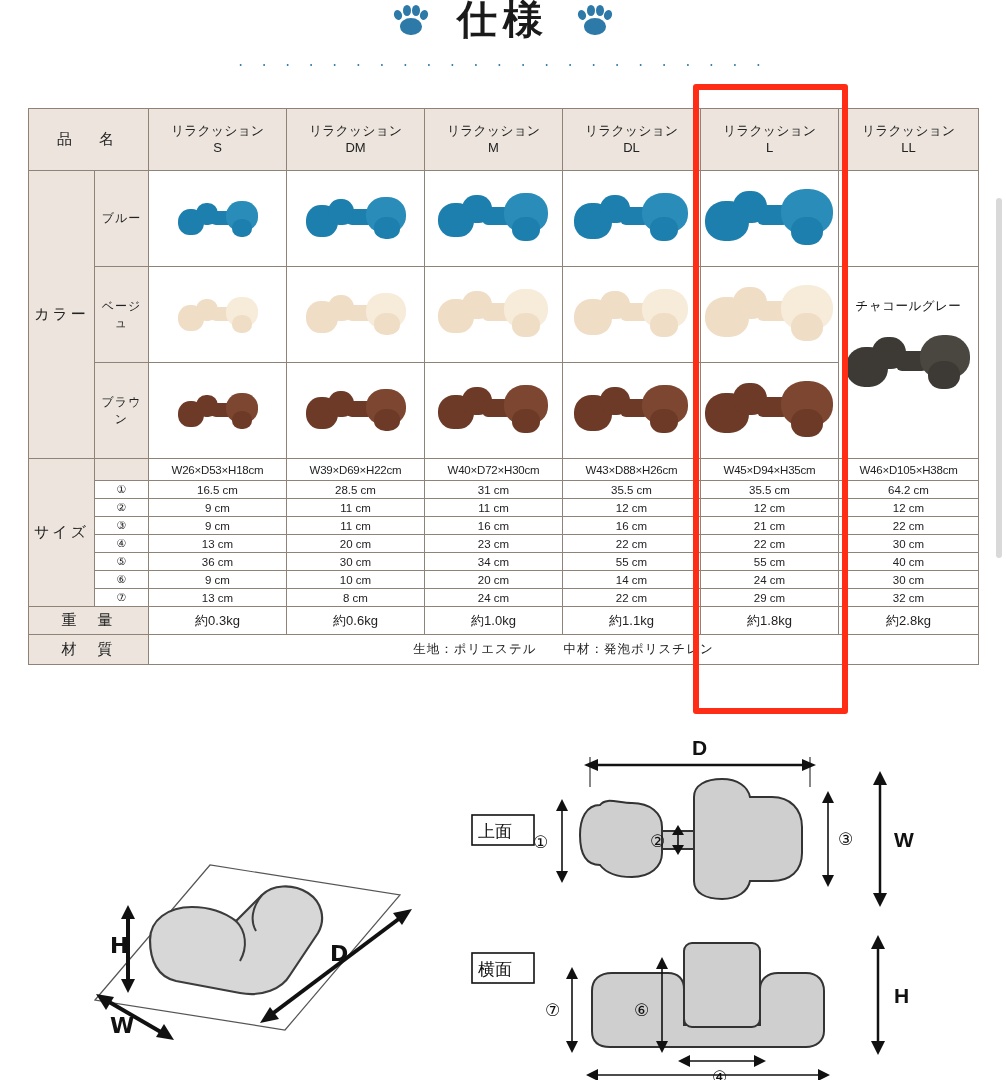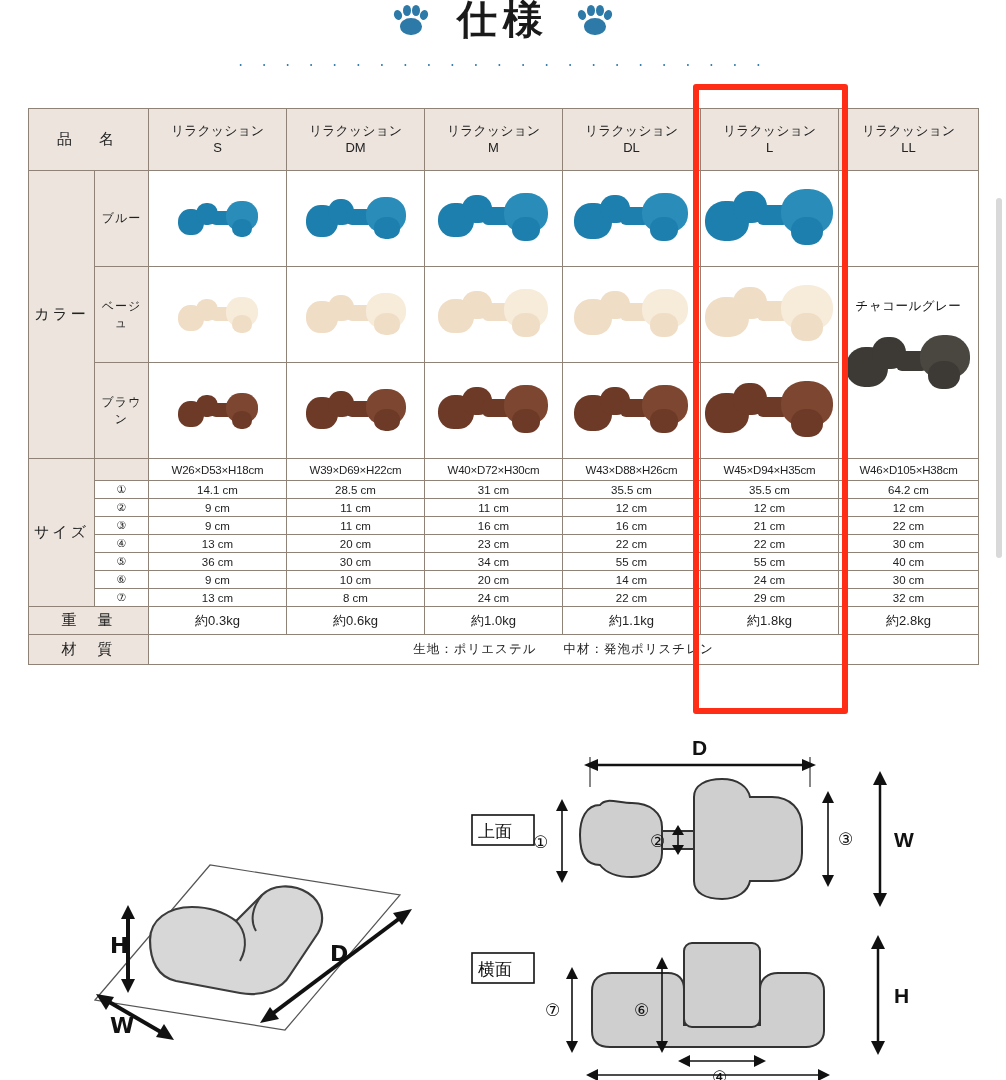--- a/index.html
+++ b/index.html
@@ -410,21 +410,21 @@
         <td class="size-head-cell">W26×D53×H18cm</td>
         <td class="size-head-cell">W39×D69×H22cm</td>
         <td class="size-head-cell">W40×D72×H30cm</td>
         <td class="size-head-cell">W43×D88×H26cm</td>
         <td class="size-head-cell">W45×D94×H35cm</td>
         <td class="size-head-cell">W46×D105×H38cm</td>
       </tr>
 
       <tr>
         <td class="num-col">①</td>
-        <td class="size-val">14.1 cm</td>
+        <td class="size-val">16.5 cm</td>
         <td class="size-val">28.5 cm</td>
         <td class="size-val">31 cm</td>
         <td class="size-val">35.5 cm</td>
         <td class="size-val">35.5 cm</td>
         <td class="size-val">64.2 cm</td>
       </tr>
       <tr>
         <td class="num-col">②</td>
         <td class="size-val">9 cm</td>
         <td class="size-val">11 cm</td>

